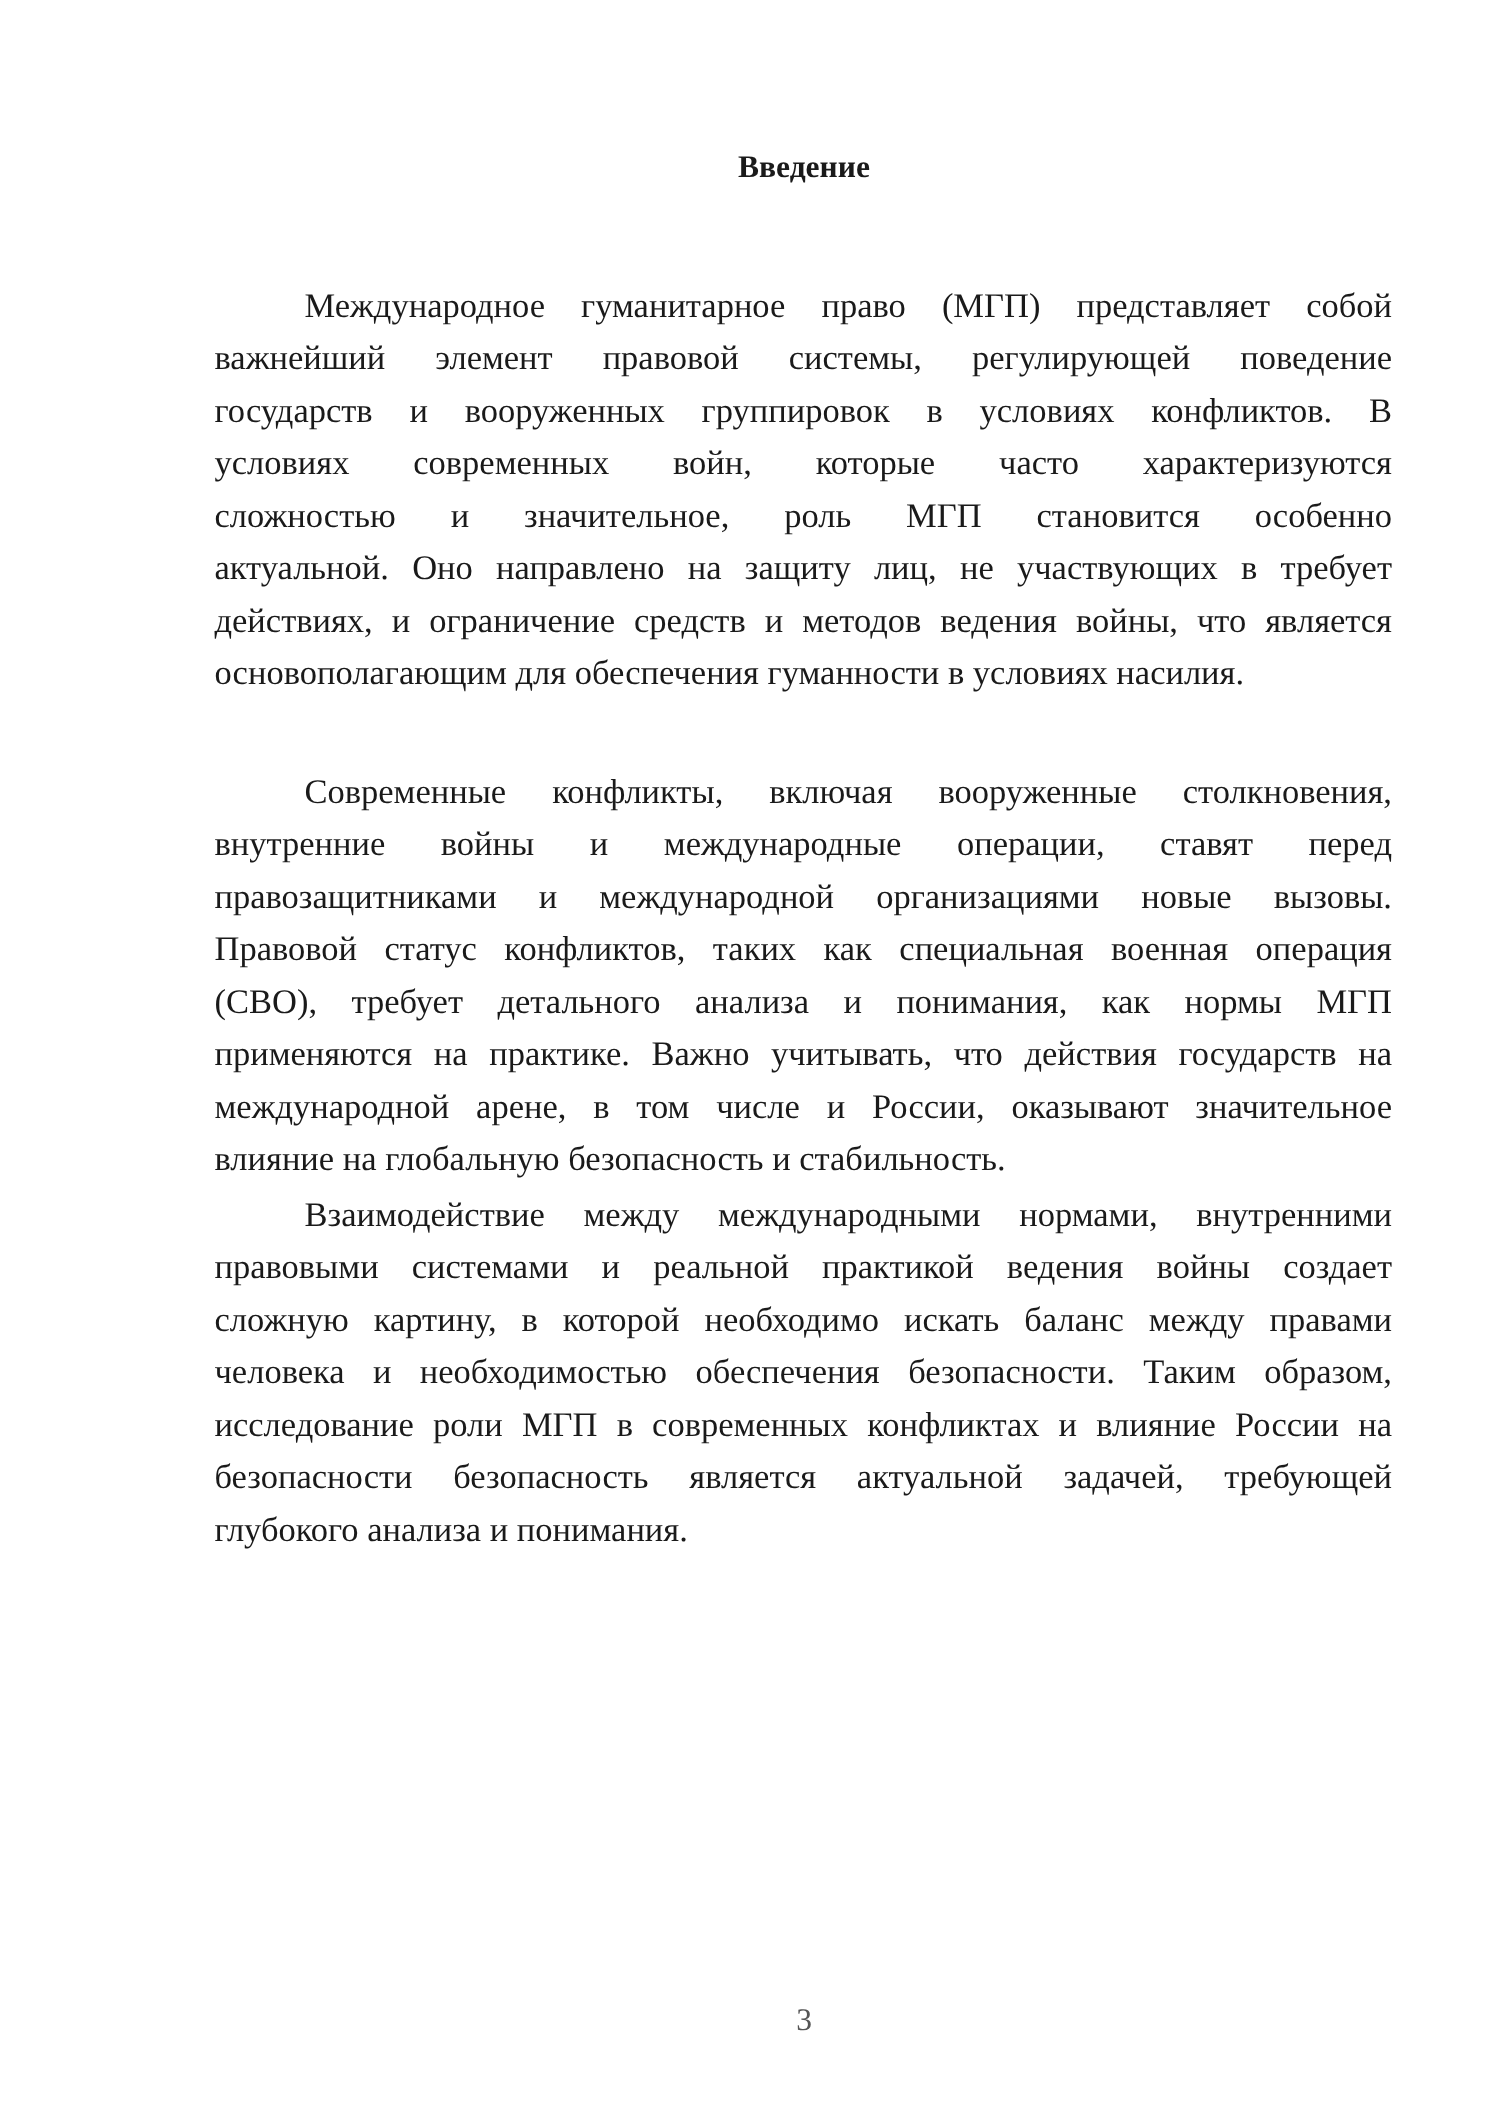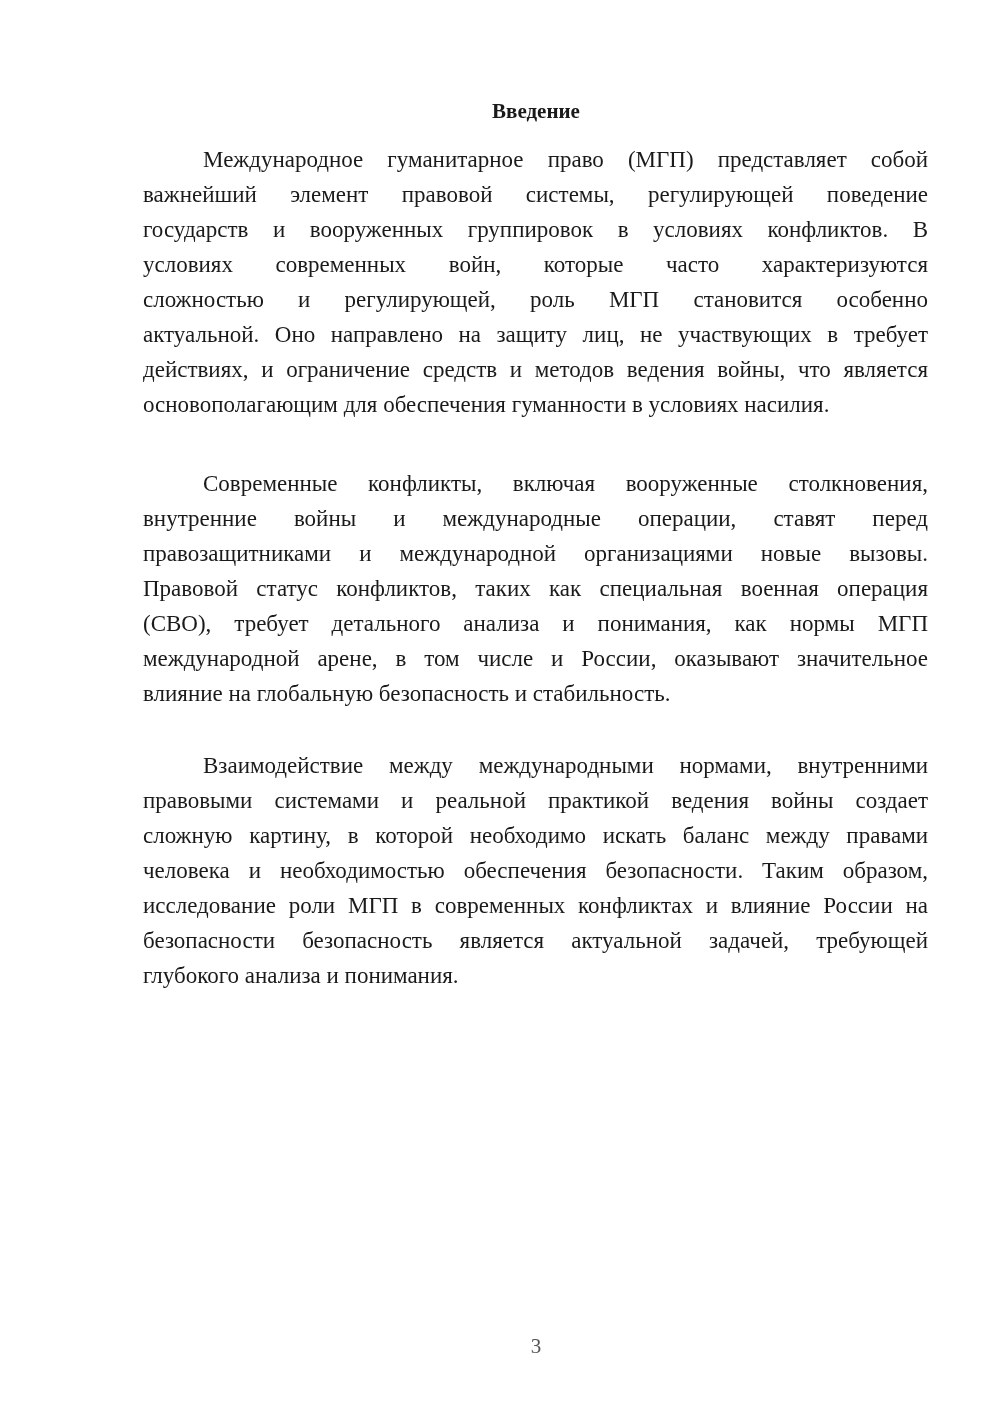--- a/index.html
+++ b/index.html
@@ -47,21 +47,21 @@
   }
   .line {
     display: block;
     height: 35px;
     line-height: 35px;
     white-space: nowrap;
     text-align: justify;
     text-align-last: justify;
     overflow: visible;
   }
-  .line.first { padding-left: 60px; }
+  .line.first { padding-left: 60px; margin-top: 44px; }
   .line.last { text-align: left; text-align-last: left; }
   .p1 { top: 142px; }
   .p2 { top: 466px; }
   .p3 { top: 748px; }
   .page-number {
     position: absolute;
     top: 1334px;
     left: 0;
     width: 1072px;
     text-align: center;
@@ -76,32 +76,33 @@
 
   <div class="title">Введение</div>
 
   <div class="body">
 
     <div class="para p1">
       <span class="line first">Международное гуманитарное право (МГП) представляет собой</span>
       <span class="line">важнейший элемент правовой системы, регулирующей поведение</span>
       <span class="line">государств и вооруженных группировок в условиях конфликтов. В</span>
       <span class="line">условиях современных войн, которые часто характеризуются</span>
-      <span class="line">сложностью и регулирующей, роль МГП становится особенно</span>
+      <span class="line">сложностью и значительное, роль МГП становится особенно</span>
       <span class="line">актуальной. Оно направлено на защиту лиц, не участвующих в требует</span>
       <span class="line">действиях, и ограничение средств и методов ведения войны, что является</span>
       <span class="line last">основополагающим для обеспечения гуманности в условиях насилия.</span>
     </div>
 
     <div class="para p2">
       <span class="line first">Современные конфликты, включая вооруженные столкновения,</span>
       <span class="line">внутренние войны и международные операции, ставят перед</span>
       <span class="line">правозащитниками и международной организациями новые вызовы.</span>
       <span class="line">Правовой статус конфликтов, таких как специальная военная операция</span>
       <span class="line">(СВО), требует детального анализа и понимания, как нормы МГП</span>
+      <span class="line">применяются на практике. Важно учитывать, что действия государств на</span>
       <span class="line">международной арене, в том числе и России, оказывают значительное</span>
       <span class="line last">влияние на глобальную безопасность и стабильность.</span>
     </div>
 
     <div class="para p3">
       <span class="line first">Взаимодействие между международными нормами, внутренними</span>
       <span class="line">правовыми системами и реальной практикой ведения войны создает</span>
       <span class="line">сложную картину, в которой необходимо искать баланс между правами</span>
       <span class="line">человека и необходимостью обеспечения безопасности. Таким образом,</span>
       <span class="line">исследование роли МГП в современных конфликтах и влияние России на</span>

